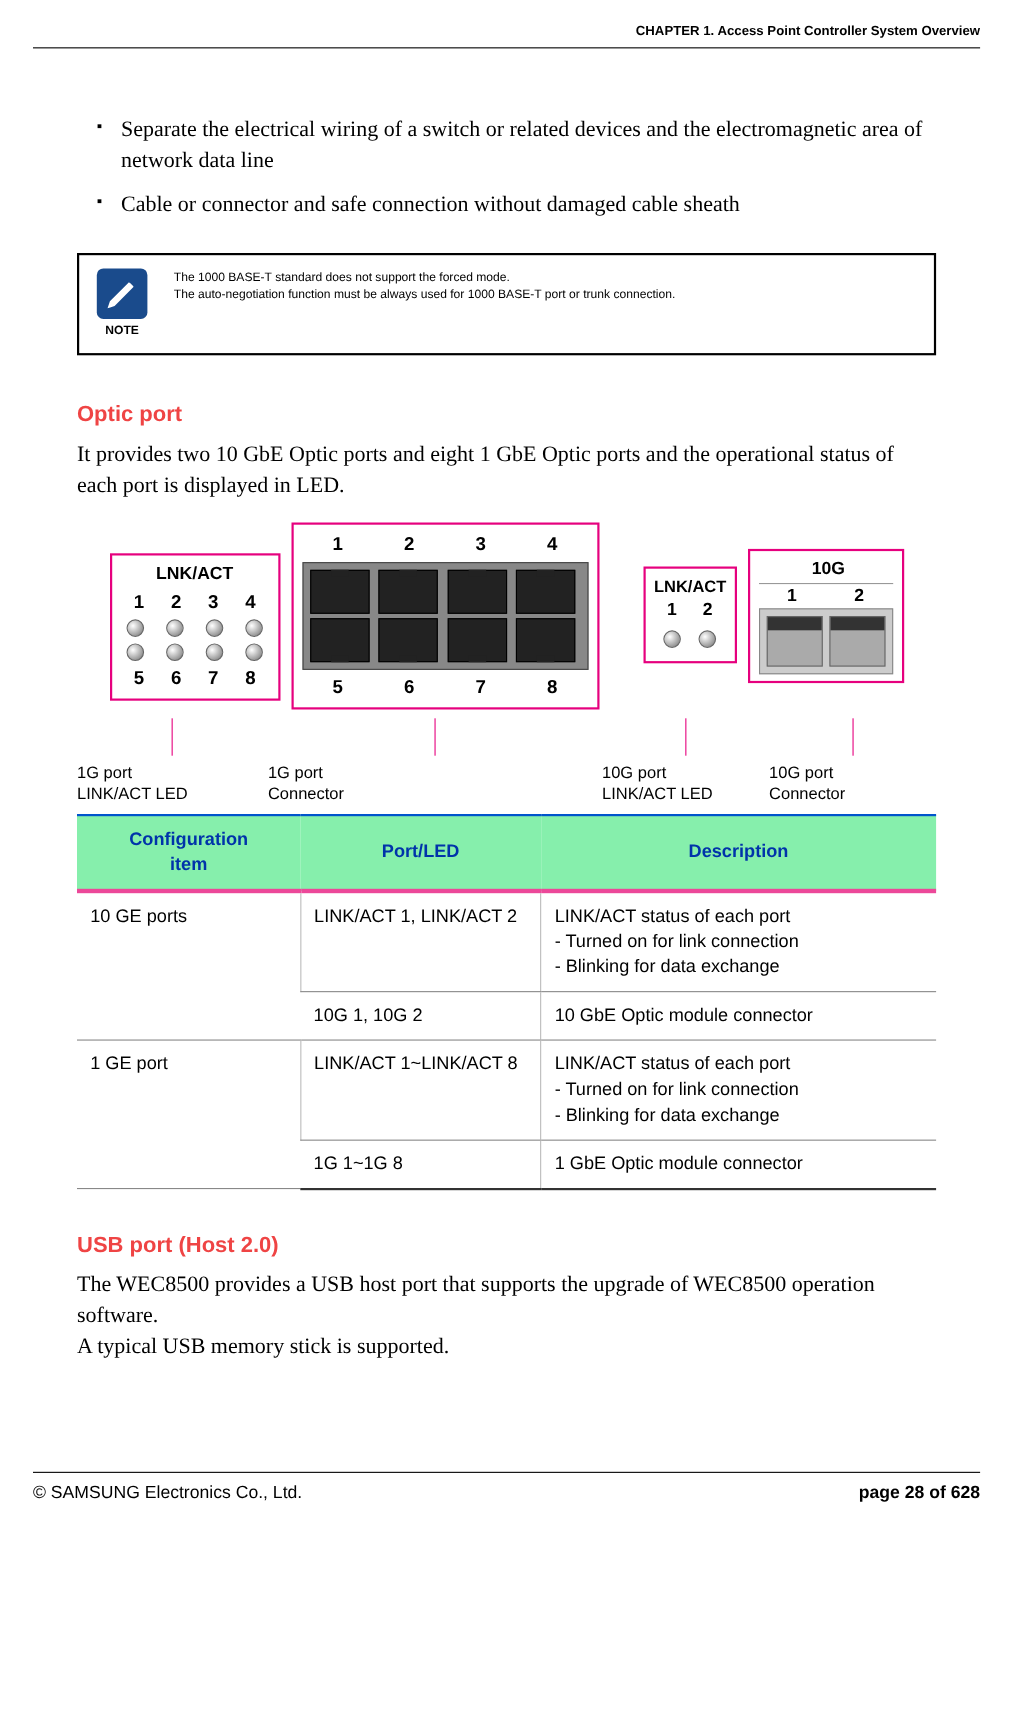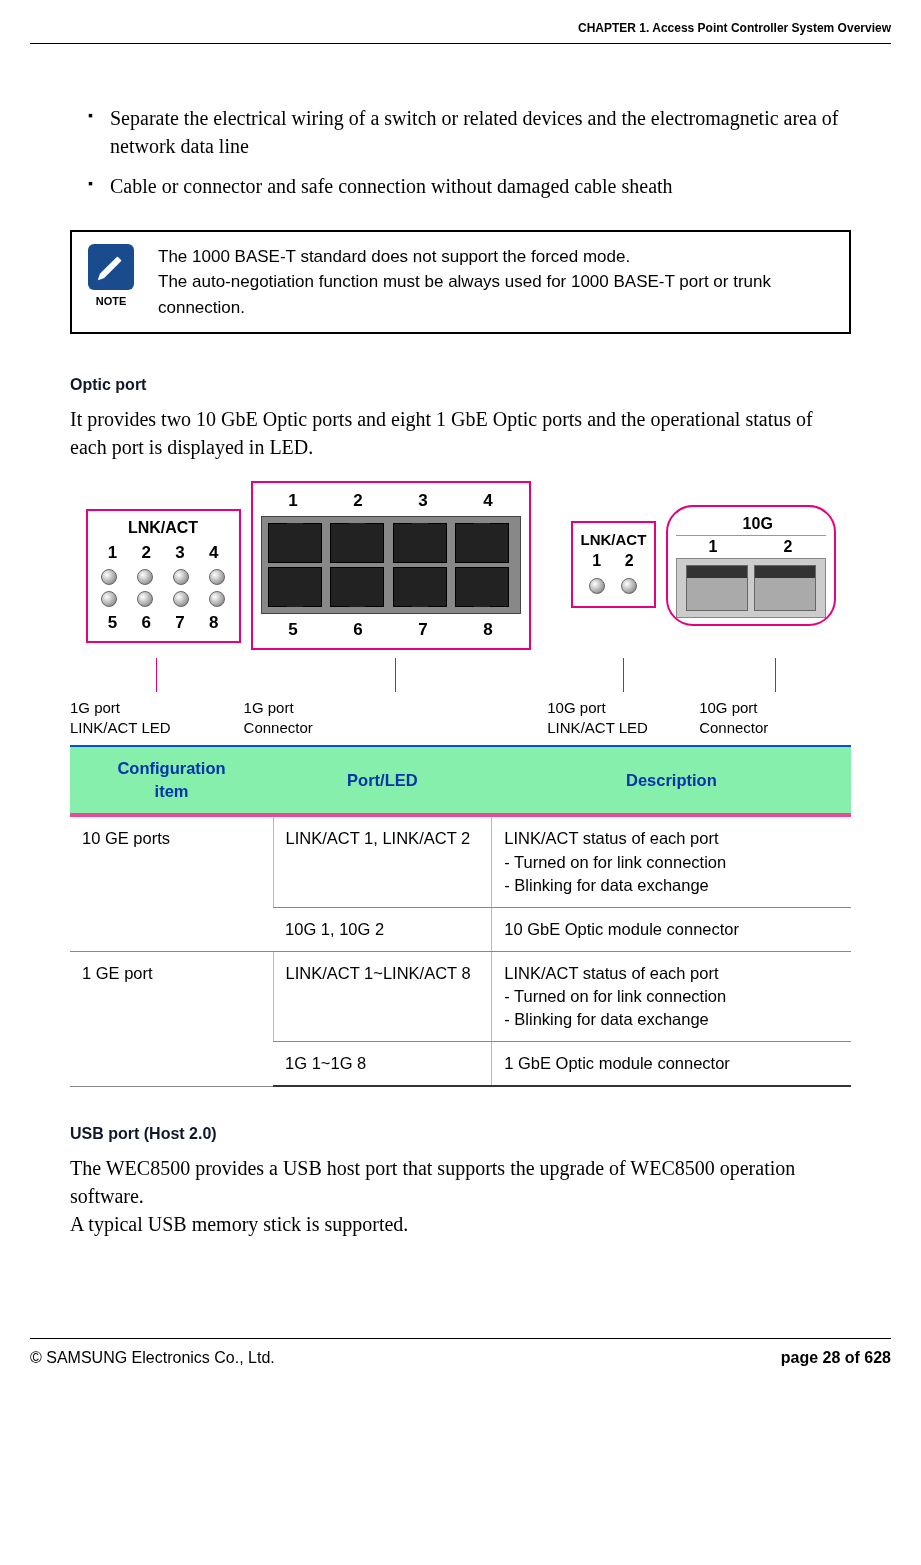--- a/index.html
+++ b/index.html
@@ -67,27 +67,27 @@
     display: flex;
     align-items: center;
     justify-content: center;
   }
   .note-icon svg { width: 30px; height: 30px; }
   .note-label {
     font-size: 11px;
     font-weight: bold;
   }
   .note-text {
-    font-size: 17px;
+    font-size: 11px;
     line-height: 1.5;
   }
   .section-title {
-    color: #0f172a;
-    font-weight: bold;
-    font-size: 16px;
+    color: #ef4444;
+    font-weight: bold;
+    font-size: 20px;
     margin-bottom: 8px;
   }
   .body-text {
     font-family: "Times New Roman", serif;
     font-size: 20px;
     margin-bottom: 20px;
   }
 
   
   .figure-area {
@@ -151,21 +151,21 @@
     background: #222;
   }
   .conn-port.up::after { bottom: -1px; }
   .conn-port.down::after { top: -1px; }
   
   .led2-panel { width: 85px; margin-top: 40px;}
   .led2-panel .title { text-align:center; font-weight:bold; font-size:15px;}
   .led2-nums { display:flex; justify-content:space-around; font-weight:bold; font-size:16px;}
   .led2-row { display:flex; justify-content:space-around; margin:6px 0;}
   
-  .conn10-panel { width: 170px; margin-top:24px;border-radius:27px;}
+  .conn10-panel { width: 142px; margin-top:24px;}
   .conn10-title-row { display:flex; align-items:center; font-weight:bold; font-size:16px;}
   .conn10-title-row .label10g { flex:1; text-align:right; padding-right:4px;}
   .conn10-nums { display:flex; justify-content:space-around; font-weight:bold; font-size:16px; border-top:1px solid #999;}
   .conn10-row {
     display:flex; gap:6px; justify-content:center;
     background:#ccc; padding:6px; border:1px solid #888;
   }
   .conn10-port {
     width: 62px; height: 46px;
     background: #aaa;

